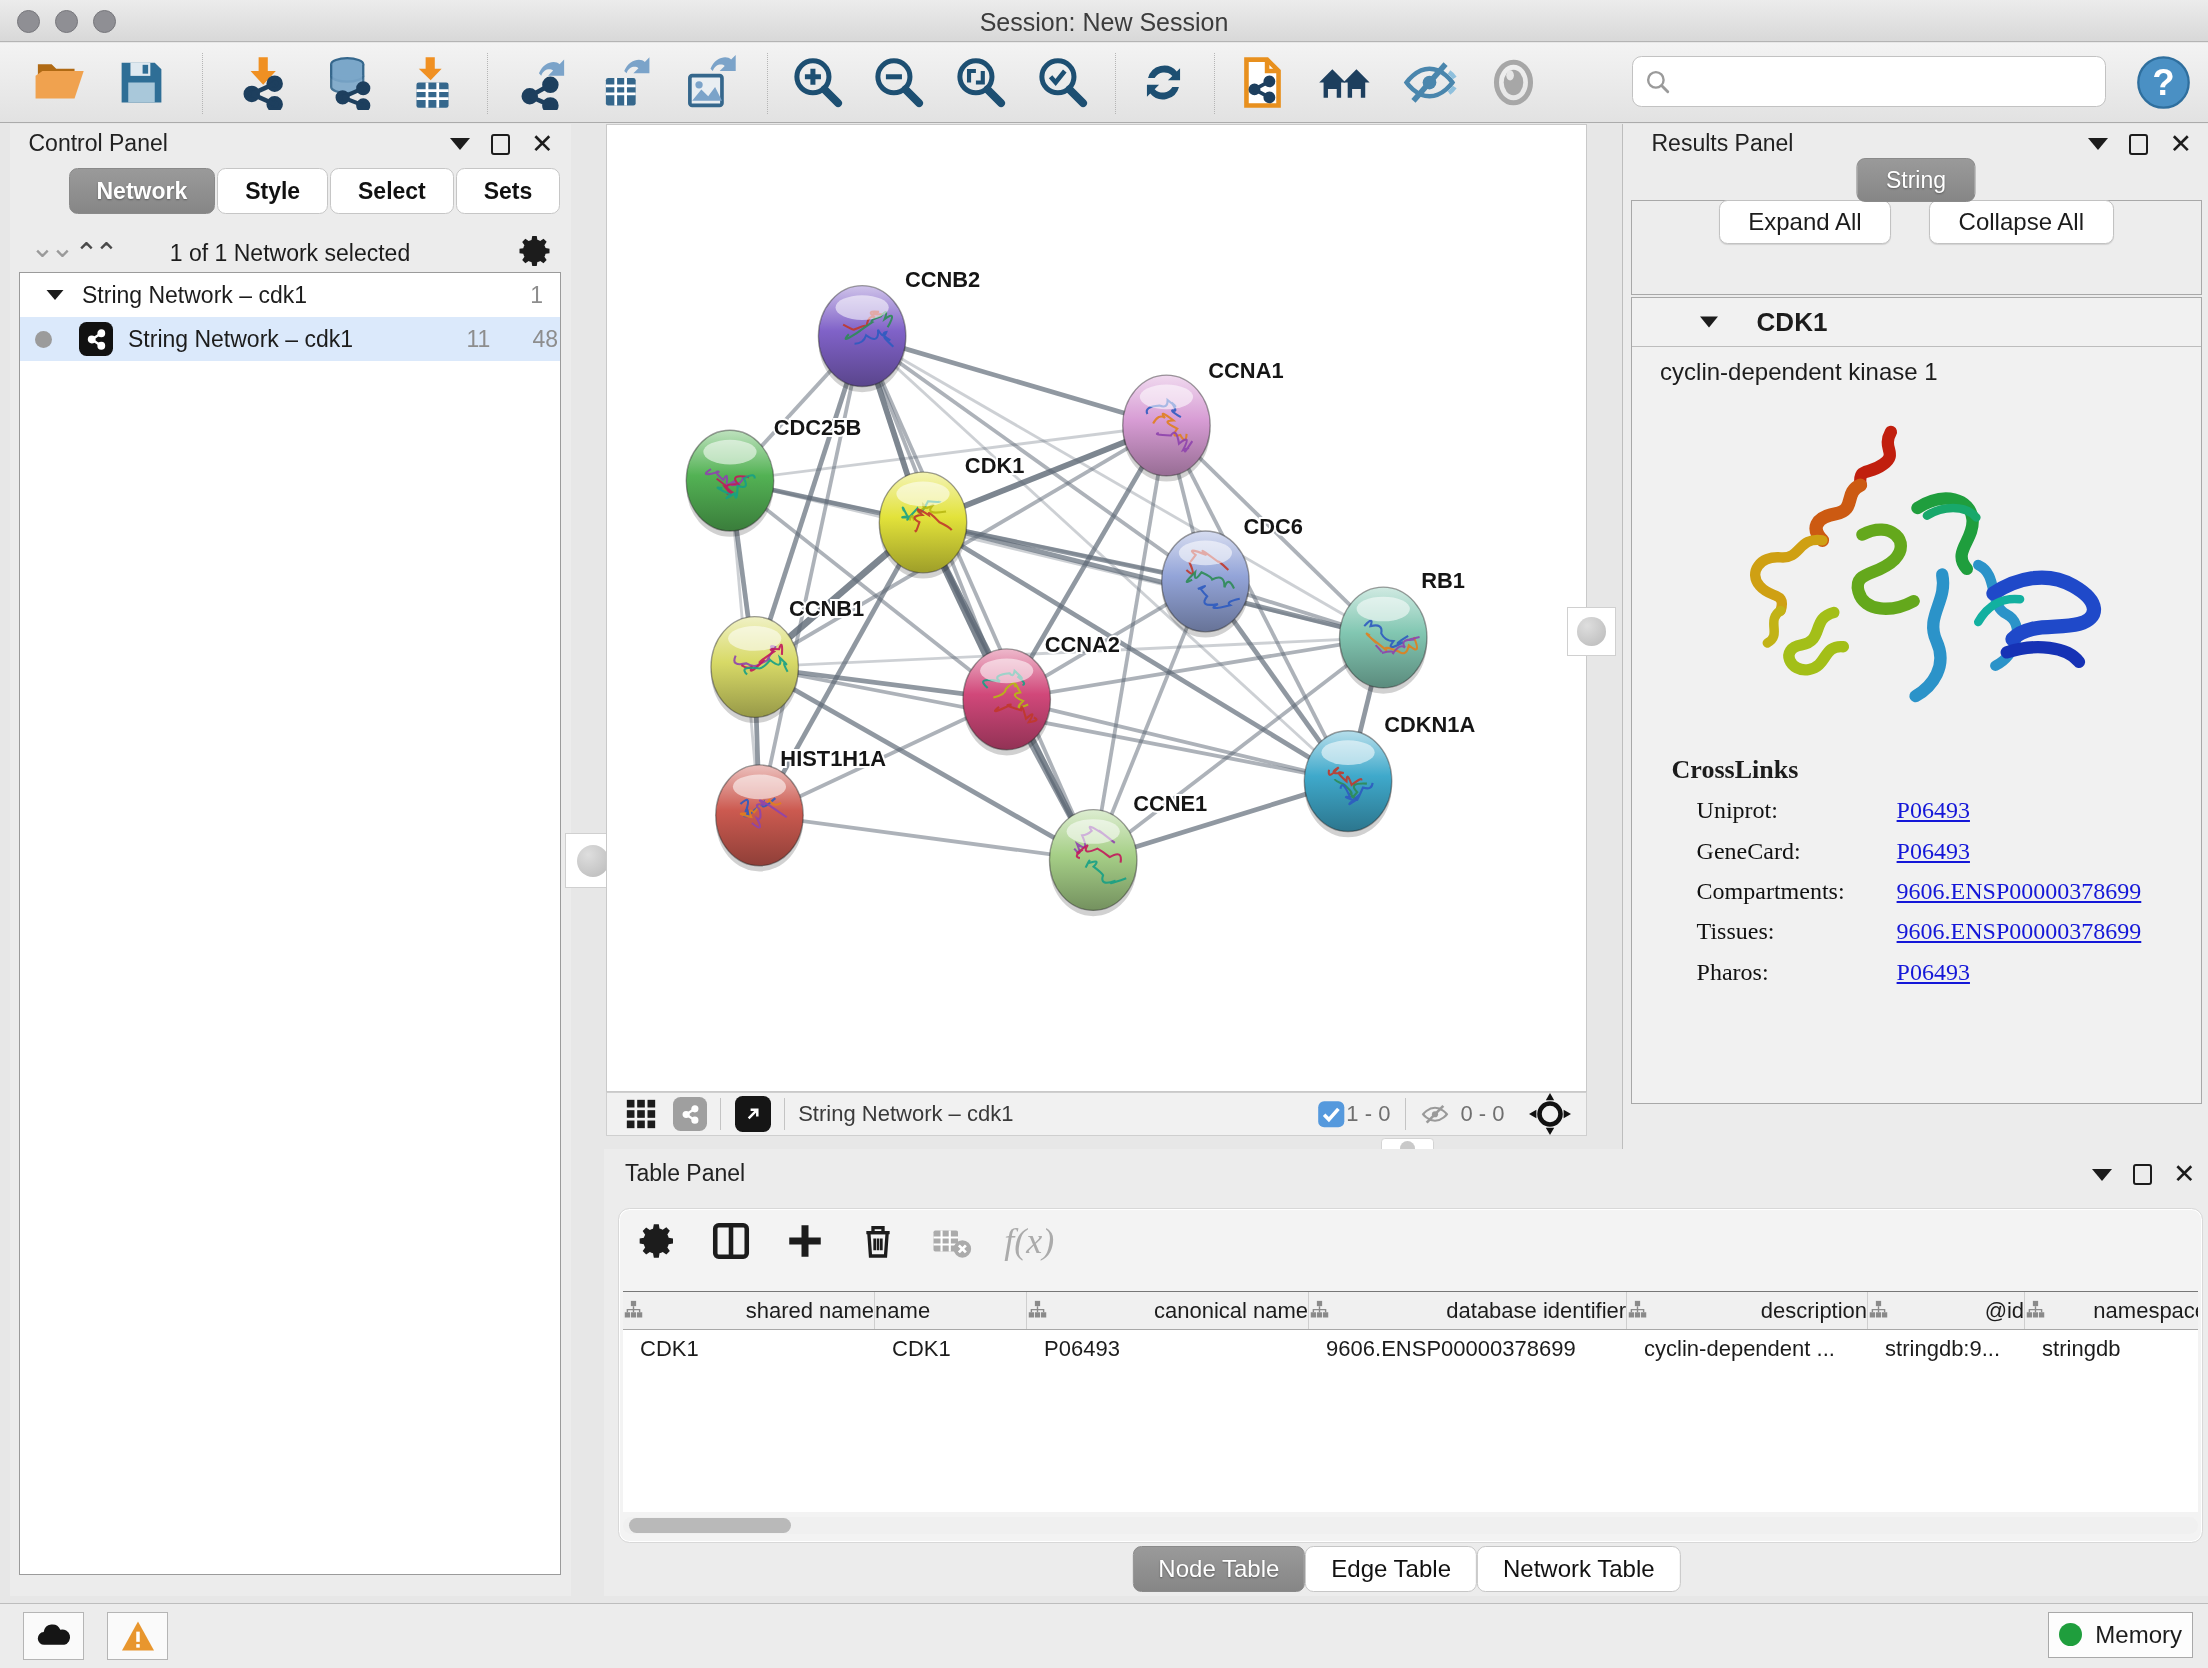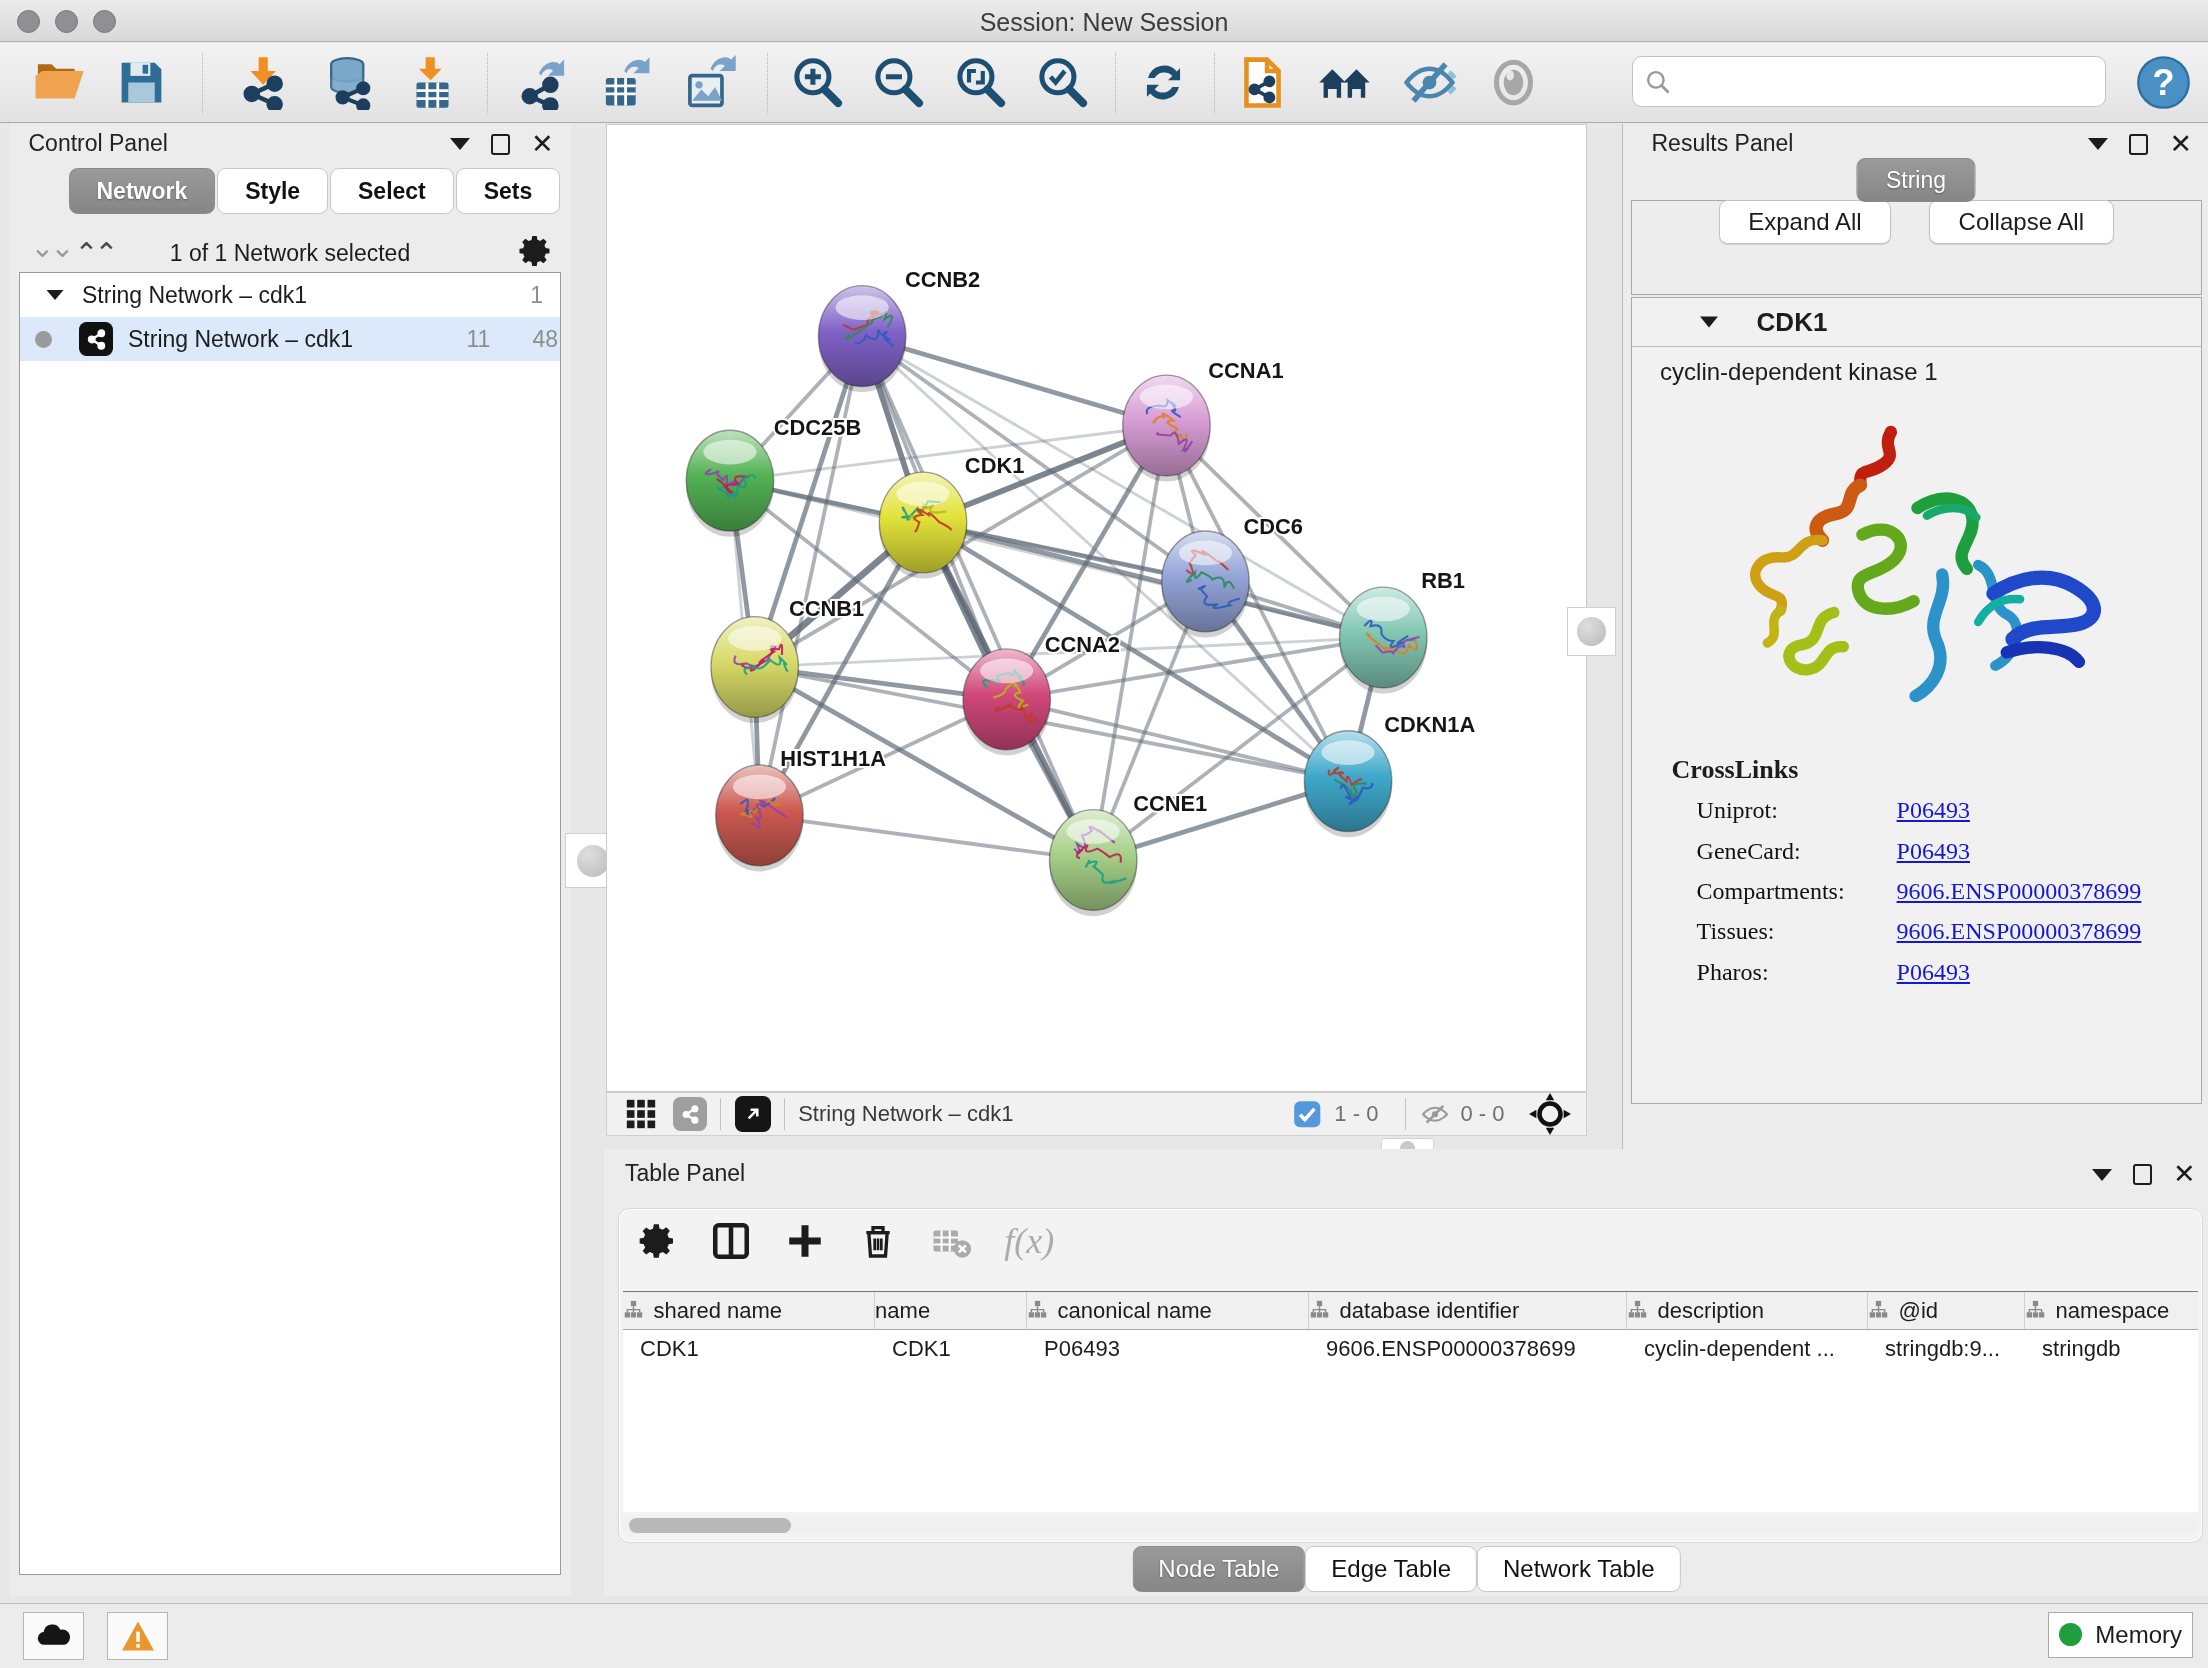--- a/index.html
+++ b/index.html
@@ -80,21 +80,21 @@
   .cl-label{width:200px;color:#111;}
   .cl-link{color:#1417d8;text-decoration:underline;}
   
   .table-panel{position:absolute;left:604px;top:1149px;width:1605px;height:447px;background:#ececec;}
   .tp-container{position:absolute;left:14.3px;top:59px;width:1585px;height:335px;background:#f3f3f3;
     border:1px solid #d8d8d8;border-radius:11.4px;box-shadow:inset 0 0 0 1px #fff;}
   .tp-toolbar{position:absolute;left:19px;top:11.4px;display:flex;align-items:center;gap:32px;}
   .tbl{position:absolute;left:3.8px;top:82px;width:1575px;height:221px;background:#fff;
     border-top:1.9px solid #777;overflow:hidden;}
   .tbl-header{display:flex;background:#f0f0f0;border-bottom:1px solid #a8a8a8;height:38px;}
-  .th{display:flex;align-items:center;justify-content:flex-start;gap:9.5px;font-size:22px;color:#1c1c1c;
+  .th{display:flex;align-items:center;justify-content:space-between;gap:9.5px;font-size:22px;color:#1c1c1c;
     border-right:1px solid #cfcfcf;overflow:hidden;white-space:nowrap;flex:none;}
   .tbl-row{display:flex;height:38px;background:#fff;}
   .td{font-size:22px;display:flex;align-items:center;padding-left:17px;overflow:hidden;
     white-space:nowrap;flex:none;}
   .hscroll{position:absolute;left:3.8px;bottom:7.6px;width:1575px;height:17px;background:#f0f0f0;border-radius:8.6px;}
   .hthumb{position:absolute;left:5.7px;top:1px;width:162px;height:15px;background:#b9b9b9;border-radius:7.6px;}
   .tp-tabs{position:absolute;left:50%;transform:translateX(-50%);bottom:3.8px;display:flex;}
   .tp-tabs .pill{height:46px;padding:0 25px;font-size:24px;border-radius:8.6px;}
   
   .statusbar{position:absolute;left:0;bottom:0;width:100%;height:65px;background:#ececec;
@@ -580,21 +580,21 @@
           <path d="M8 16L16 8M10 7h7v7" stroke="#fff" stroke-width="2.6" fill="none"></path>
         </svg>
       </div>
     <div class="cb-sep"></div>
     <span class="netname">String Network – cdk1</span>
     <div style="flex:1"></div>
     <svg width="28.5" height="28.5" viewBox="0 0 24 24">
         <rect x="1" y="1" width="22" height="22" rx="5" fill="#5599dd"></rect>
         <path d="M6 12.5l4 4 8-9" stroke="#fff" stroke-width="3" fill="none"></path>
       </svg>
-    <span style="margin:0 13px">1 - 0</span>
+    <span style="margin:0 1px">1 - 0</span>
     <div class="cb-sep"></div>
     <svg width="32" height="28.5" viewBox="0 0 24 24">
         <path d="M2 12s4-5.5 10-5.5S22 12 22 12s-4 5.5-10 5.5S2 12 2 12z" fill="none" stroke="#9a9a9a" stroke-width="1.8"></path>
         <circle cx="12" cy="12" r="2.6" fill="#9a9a9a"></circle>
         <path d="M5 19L19 5" stroke="#9a9a9a" stroke-width="2.2"></path>
       </svg>
     <span style="margin:0 9.5px">0 - 0</span>
     <svg style="margin:0 15px" width="42" height="42" viewBox="0 0 24 24">
         <circle cx="12" cy="12" r="6" fill="none" stroke="#111" stroke-width="2.6"></circle>
         <g fill="#111">

